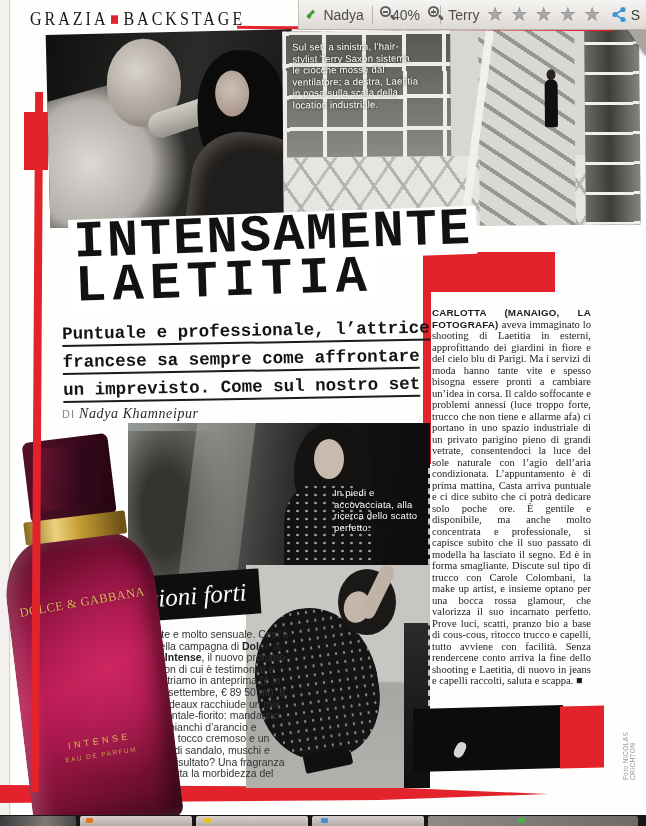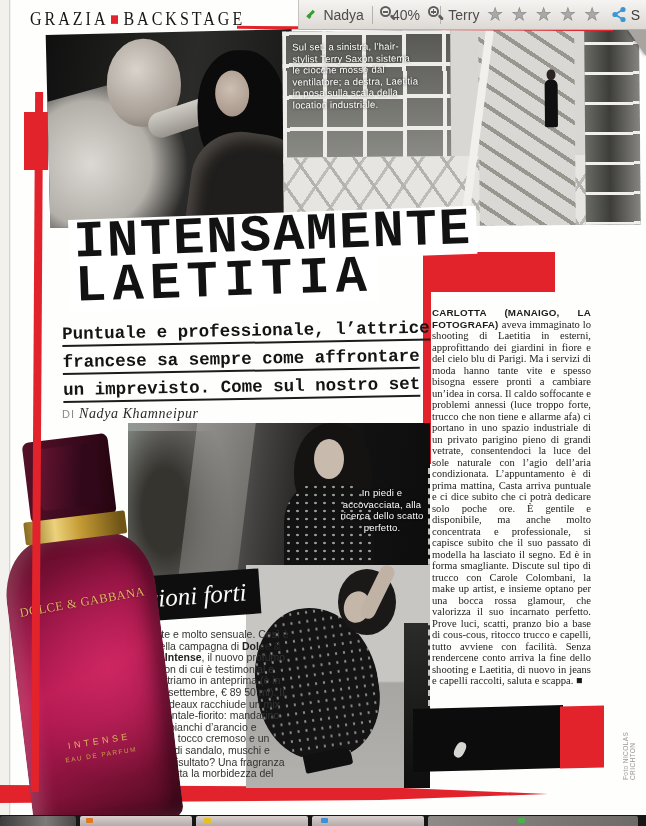--- a/index.html
+++ b/index.html
@@ -88,21 +88,21 @@
     background:repeating-linear-gradient(34deg,#97968f 0 4px,#d9d8d4 4px 17px); }
   .pb-rail { position:absolute; left:190px; top:0; width:8px; height:196px; background:#f1f0ed; transform:rotate(8deg); }
   .pb-figure { position:absolute; left:262px; top:50px; width:13px; height:48px; border-radius:6px 6px 2px 2px; background:#101010; }
   .pb-fighead { position:absolute; left:264px; top:40px; width:9px; height:11px; border-radius:50%; background:#2a2523; }
   .pb-right { position:absolute; left:302px; top:0; width:55px; height:196px;
     background:
       repeating-linear-gradient(0deg,#f0efec 0 3px, rgba(0,0,0,0) 3px 30px),
       linear-gradient(90deg,#6b6b66,#3d3d39 45%,#868580); }
 
   #photo-c { left:128px; top:423px; width:302px; height:187px; z-index:3;
-    background:linear-gradient(97deg,#929a95 0%,#8e8c89 10%,#6f6d6a 26%,#454341 42%,#232221 58%,#111111 74%,#0d0d0d 100%);text-align:center; }
+    background:linear-gradient(97deg,#929a95 0%,#8e8c89 10%,#6f6d6a 26%,#454341 42%,#232221 58%,#111111 74%,#0d0d0d 100%); }
   .pc-blur { position:absolute; left:-28px; top:8px; width:130px; height:200px;
     background:radial-gradient(ellipse at 50% 40%, #35342f 25%, rgba(0,0,0,0) 72%); }
   .pc-light { position:absolute; left:58px; top:-6px; width:58px; height:200px; background:linear-gradient(#b6b4b0,#8d8b87); opacity:.45; transform:rotate(7deg); }
   .pc-hair { position:absolute; left:166px; top:0px; width:78px; height:100px; border-radius:48%; background:#141312; }
   .pc-face { position:absolute; left:186px; top:16px; width:30px; height:40px; border-radius:50%; background:#c8baad; }
   .pc-dress { position:absolute; left:156px; top:60px; width:90px; height:132px; border-radius:38% 38% 26% 26%/30% 30% 18% 18%;
     background-color:#121212; background-image:radial-gradient(circle,#9c9c9a 1px, rgba(0,0,0,0) 1.6px); background-size:9px 8px; }
 
   #photo-d { left:246px; top:565px; width:184px; height:223px; z-index:3;
     background:linear-gradient(#c8c6c3 0%,#c8c6c3 52%,#a8a6a3 53%,#b3b1ae 100%); }

